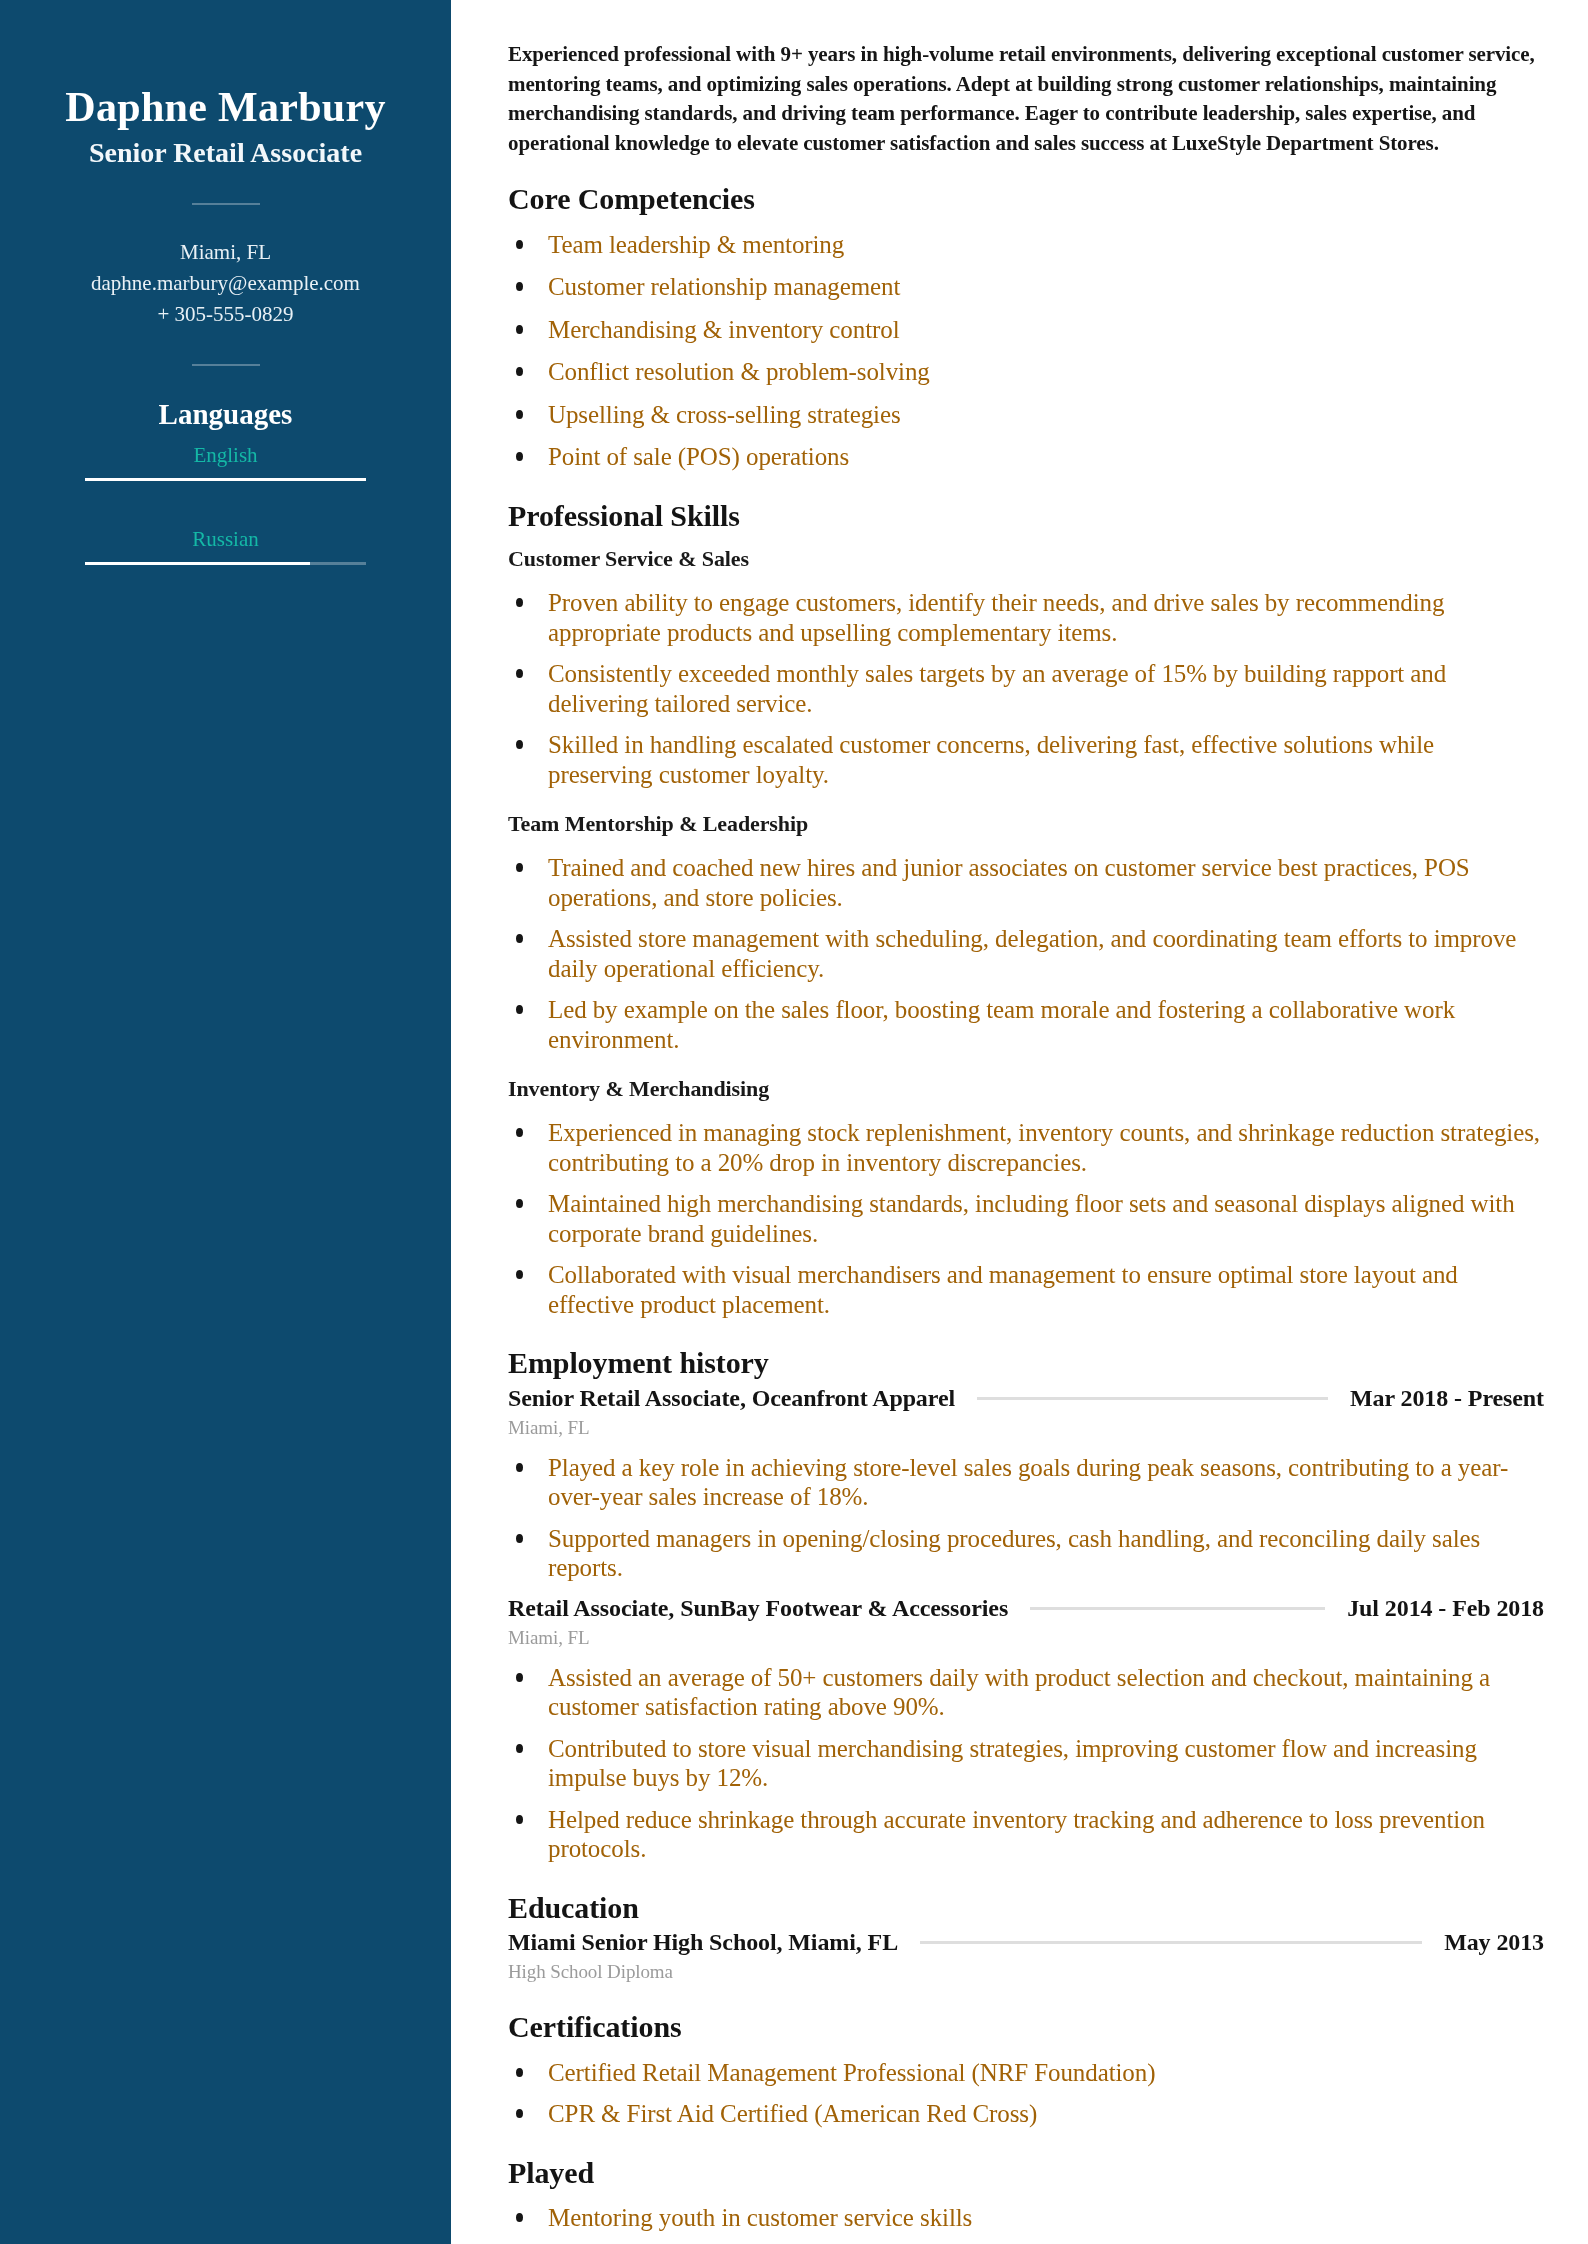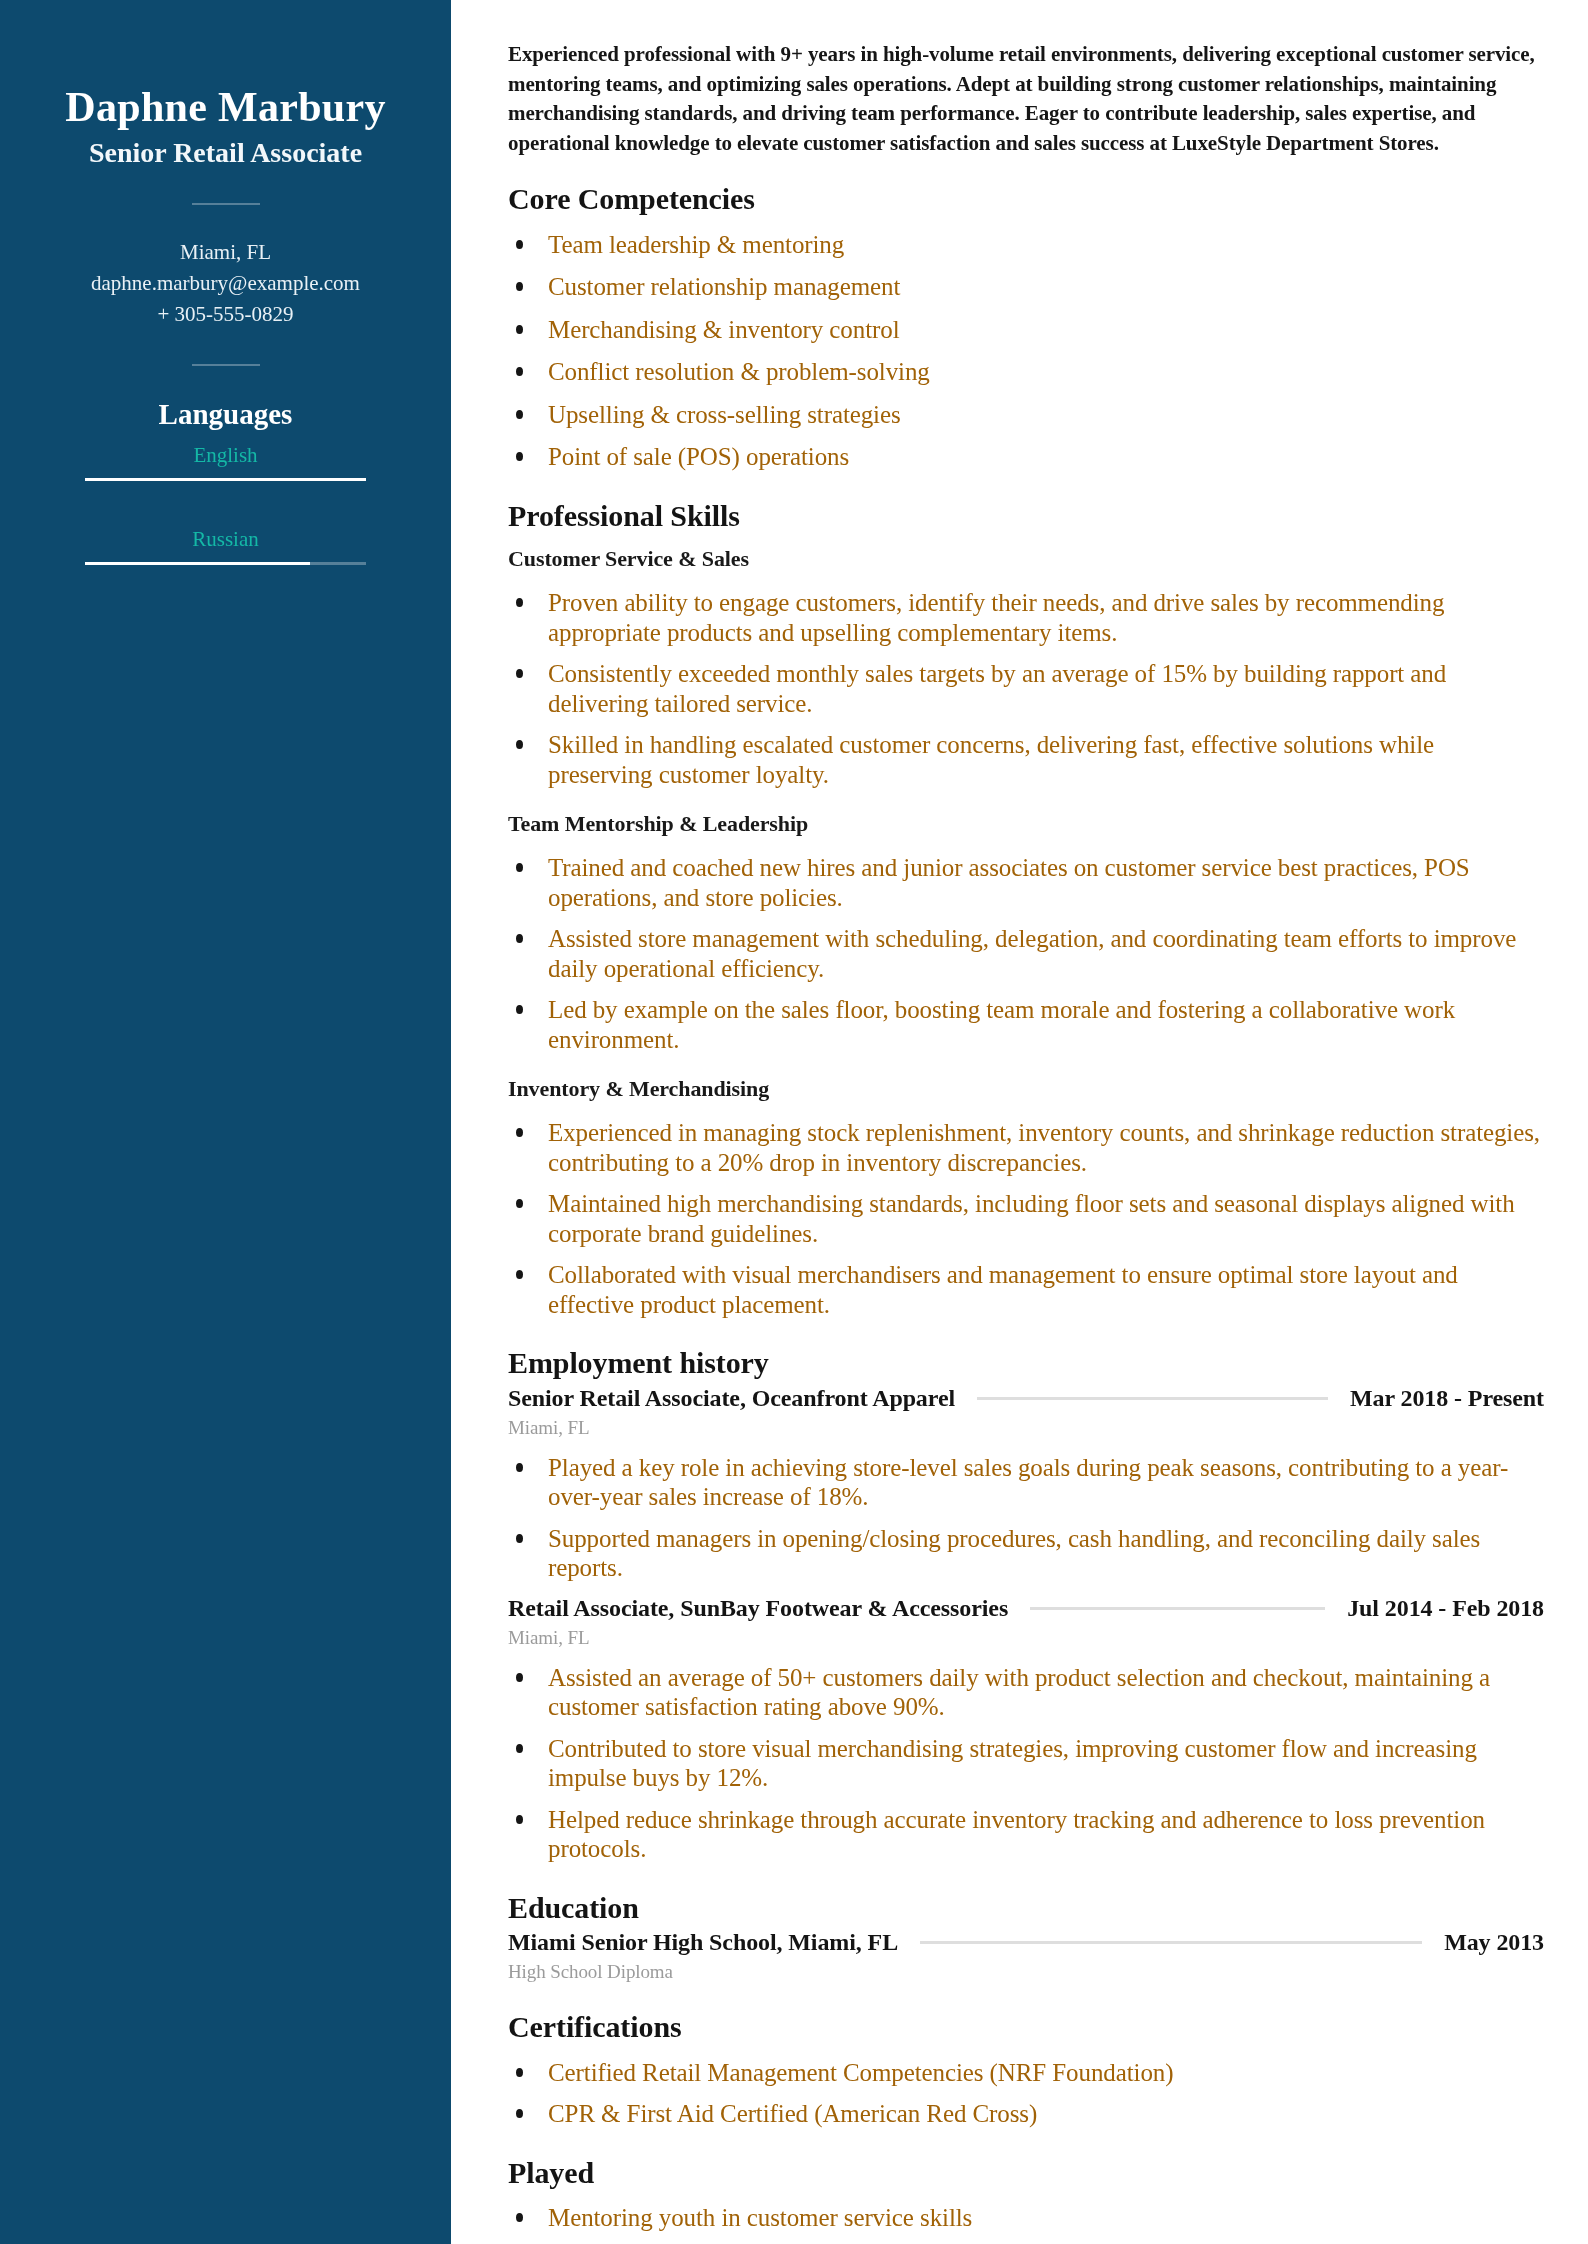--- a/index.html
+++ b/index.html
@@ -245,21 +245,21 @@
     <div class="entry-row" style="margin-top:0">
       <span class="entry-title">Miami Senior High School, Miami, FL</span>
       <span class="entry-rule"></span>
       <span class="entry-dates">May 2013</span>
     </div>
     <div class="entry-meta">High School Diploma</div>
   </div>
 
   <h2 class="section-heading">Certifications</h2>
   <ul class="blist">
-    <li>Certified Retail Management Competencies (NRF Foundation)</li>
+    <li>Certified Retail Management Professional (NRF Foundation)</li>
     <li>CPR &amp; First Aid Certified (American Red Cross)</li>
   </ul>
 
   <h2 class="section-heading">Played</h2>
   <ul class="blist">
     <li>Mentoring youth in customer service skills</li>
     <li>Exploring fashion merchandising trends</li>
   </ul>
 
 </main>

